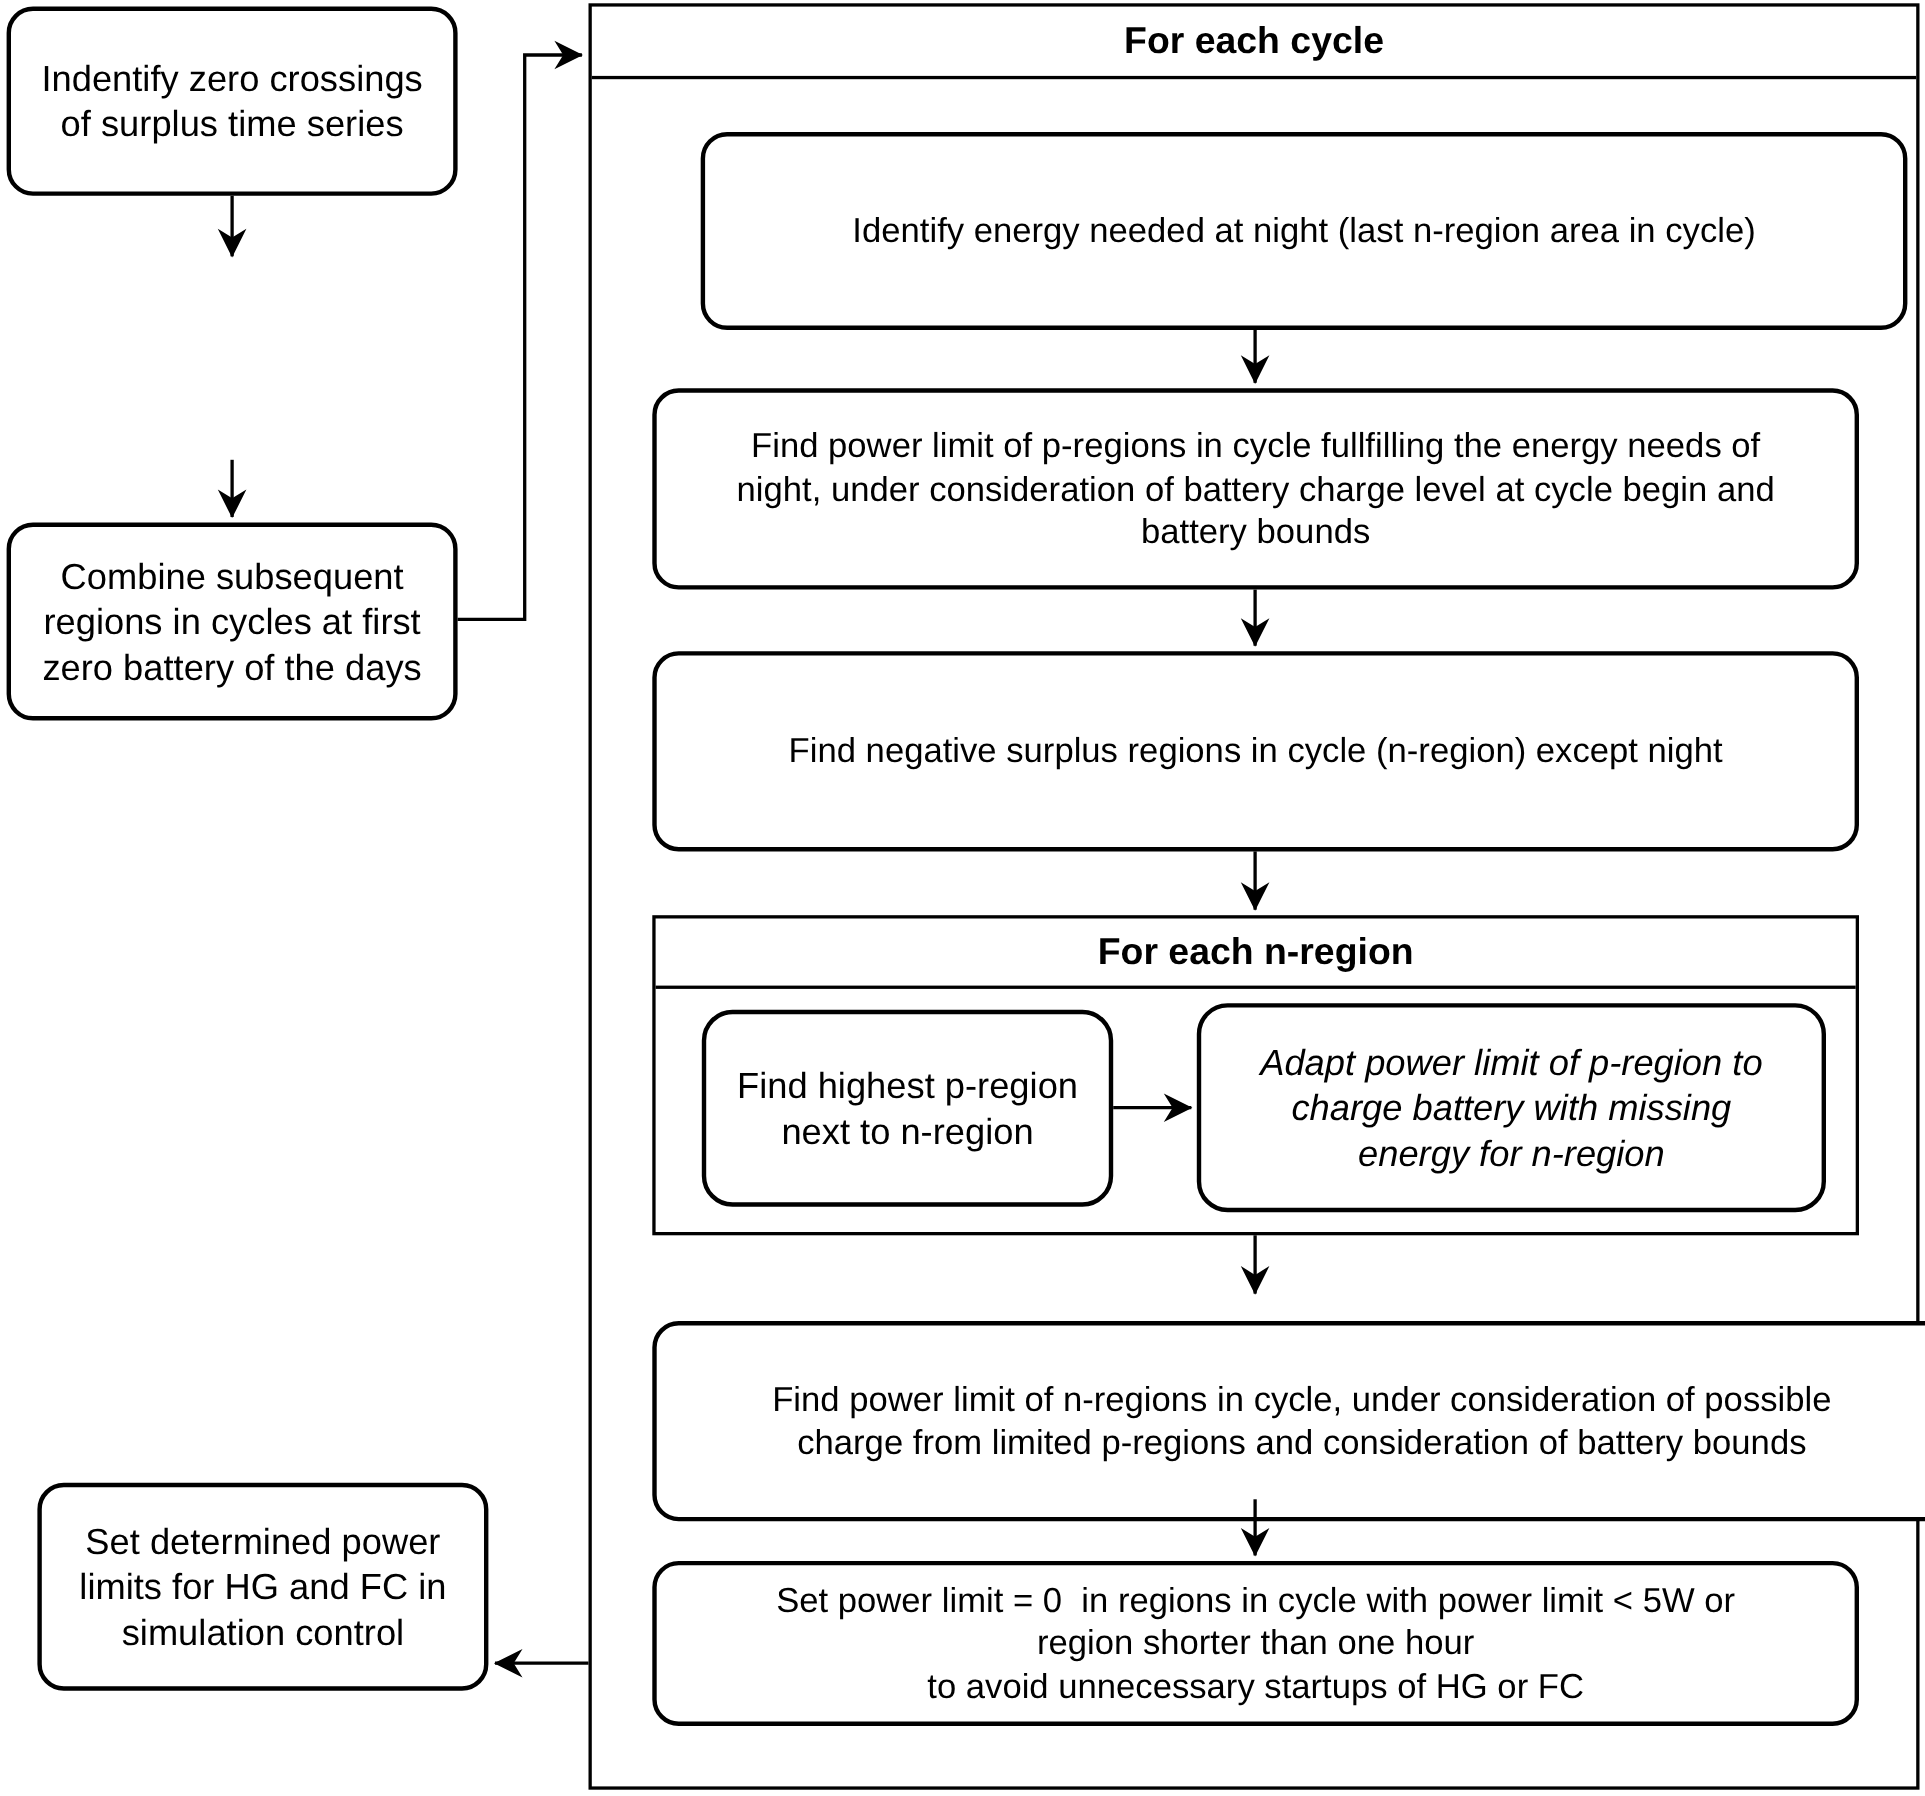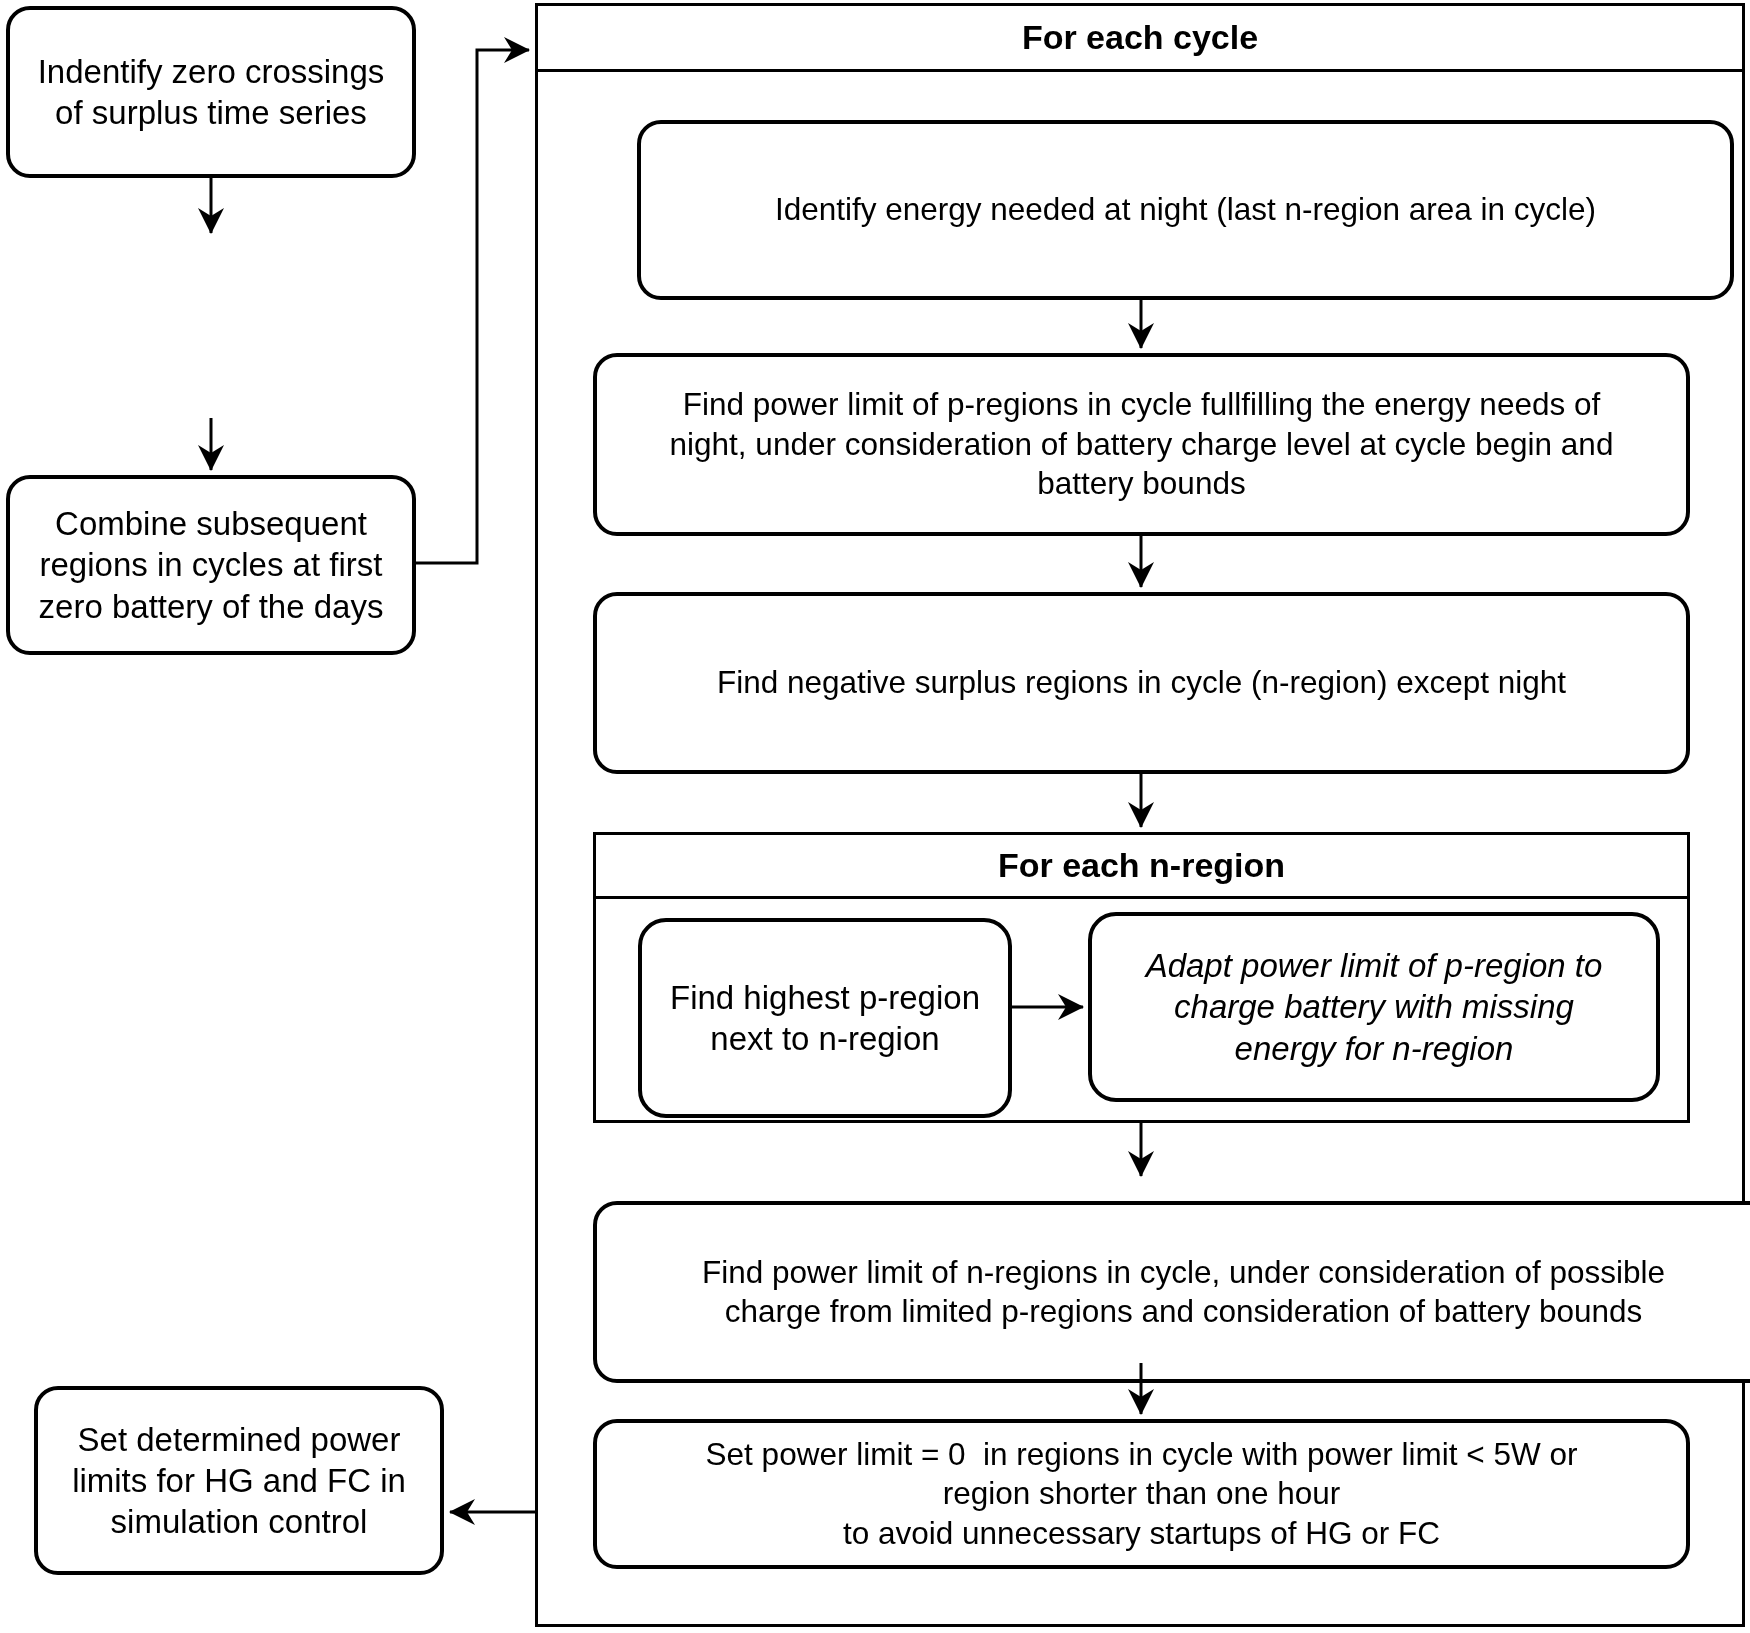--- a/index.html
+++ b/index.html
@@ -91,21 +91,21 @@
   <div class="rbox" style="left:593px; top:353px; width:1097px; height:183px;">
     <span class="lbl main-lbl">Find power limit of p-regions in cycle fullfilling the energy needs of
 night, under consideration of battery charge level at cycle begin and
 battery bounds</span>
   </div>
 
   <div class="rbox" style="left:593px; top:592px; width:1097px; height:182px;">
     <span class="lbl main-lbl">Find negative surplus regions in cycle (n-region) except night</span>
   </div>
 
-  <div class="rbox" style="left:638px; top:918px; width:374px; height:200px; border-radius:28px;">
+  <div class="rbox" style="left:638px; top:918px; width:374px; height:179px; border-radius:28px;">
     <span class="lbl side-lbl">Find highest p-region
 next to n-region</span>
   </div>
 
   <div class="rbox" style="left:1088px; top:912px; width:572px; height:190px; border-radius:28px;font-style:italic;">
     <span class="lbl side-lbl">Adapt power limit of p-region to
 charge battery with missing
 energy for n-region</span>
   </div>
 
@@ -113,21 +113,21 @@
     <span class="lbl main-lbl">Find power limit of n-regions in cycle, under consideration of possible
 charge from limited p-regions and consideration of battery bounds</span>
   </div>
 
   <div class="rbox" style="left:593px; top:1419px; width:1097px; height:150px;">
     <span class="lbl main-lbl">Set power limit = 0  in regions in cycle with power limit &lt; 5W or
 region shorter than one hour
 to avoid unnecessary startups of HG or FC</span>
   </div>
 
-  <div class="rbox" style="left:34px; top:1386px; width:410px; height:189px;">
+  <div class="rbox" style="left:34px; top:1348px; width:410px; height:189px;">
     <span class="lbl side-lbl">Set determined power
 limits for HG and FC in
 simulation control</span>
   </div>
 
   <svg class="connectors" width="1750" height="1633" viewBox="0 0 1750 1633">
     <defs>
       <marker id="arrowhead" markerWidth="32" markerHeight="32" refX="26" refY="15" orient="auto" markerUnits="userSpaceOnUse">
         <path d="M1,2 L27,15 L1,28 L9,15 Z" fill="#000000"></path>
       </marker>

